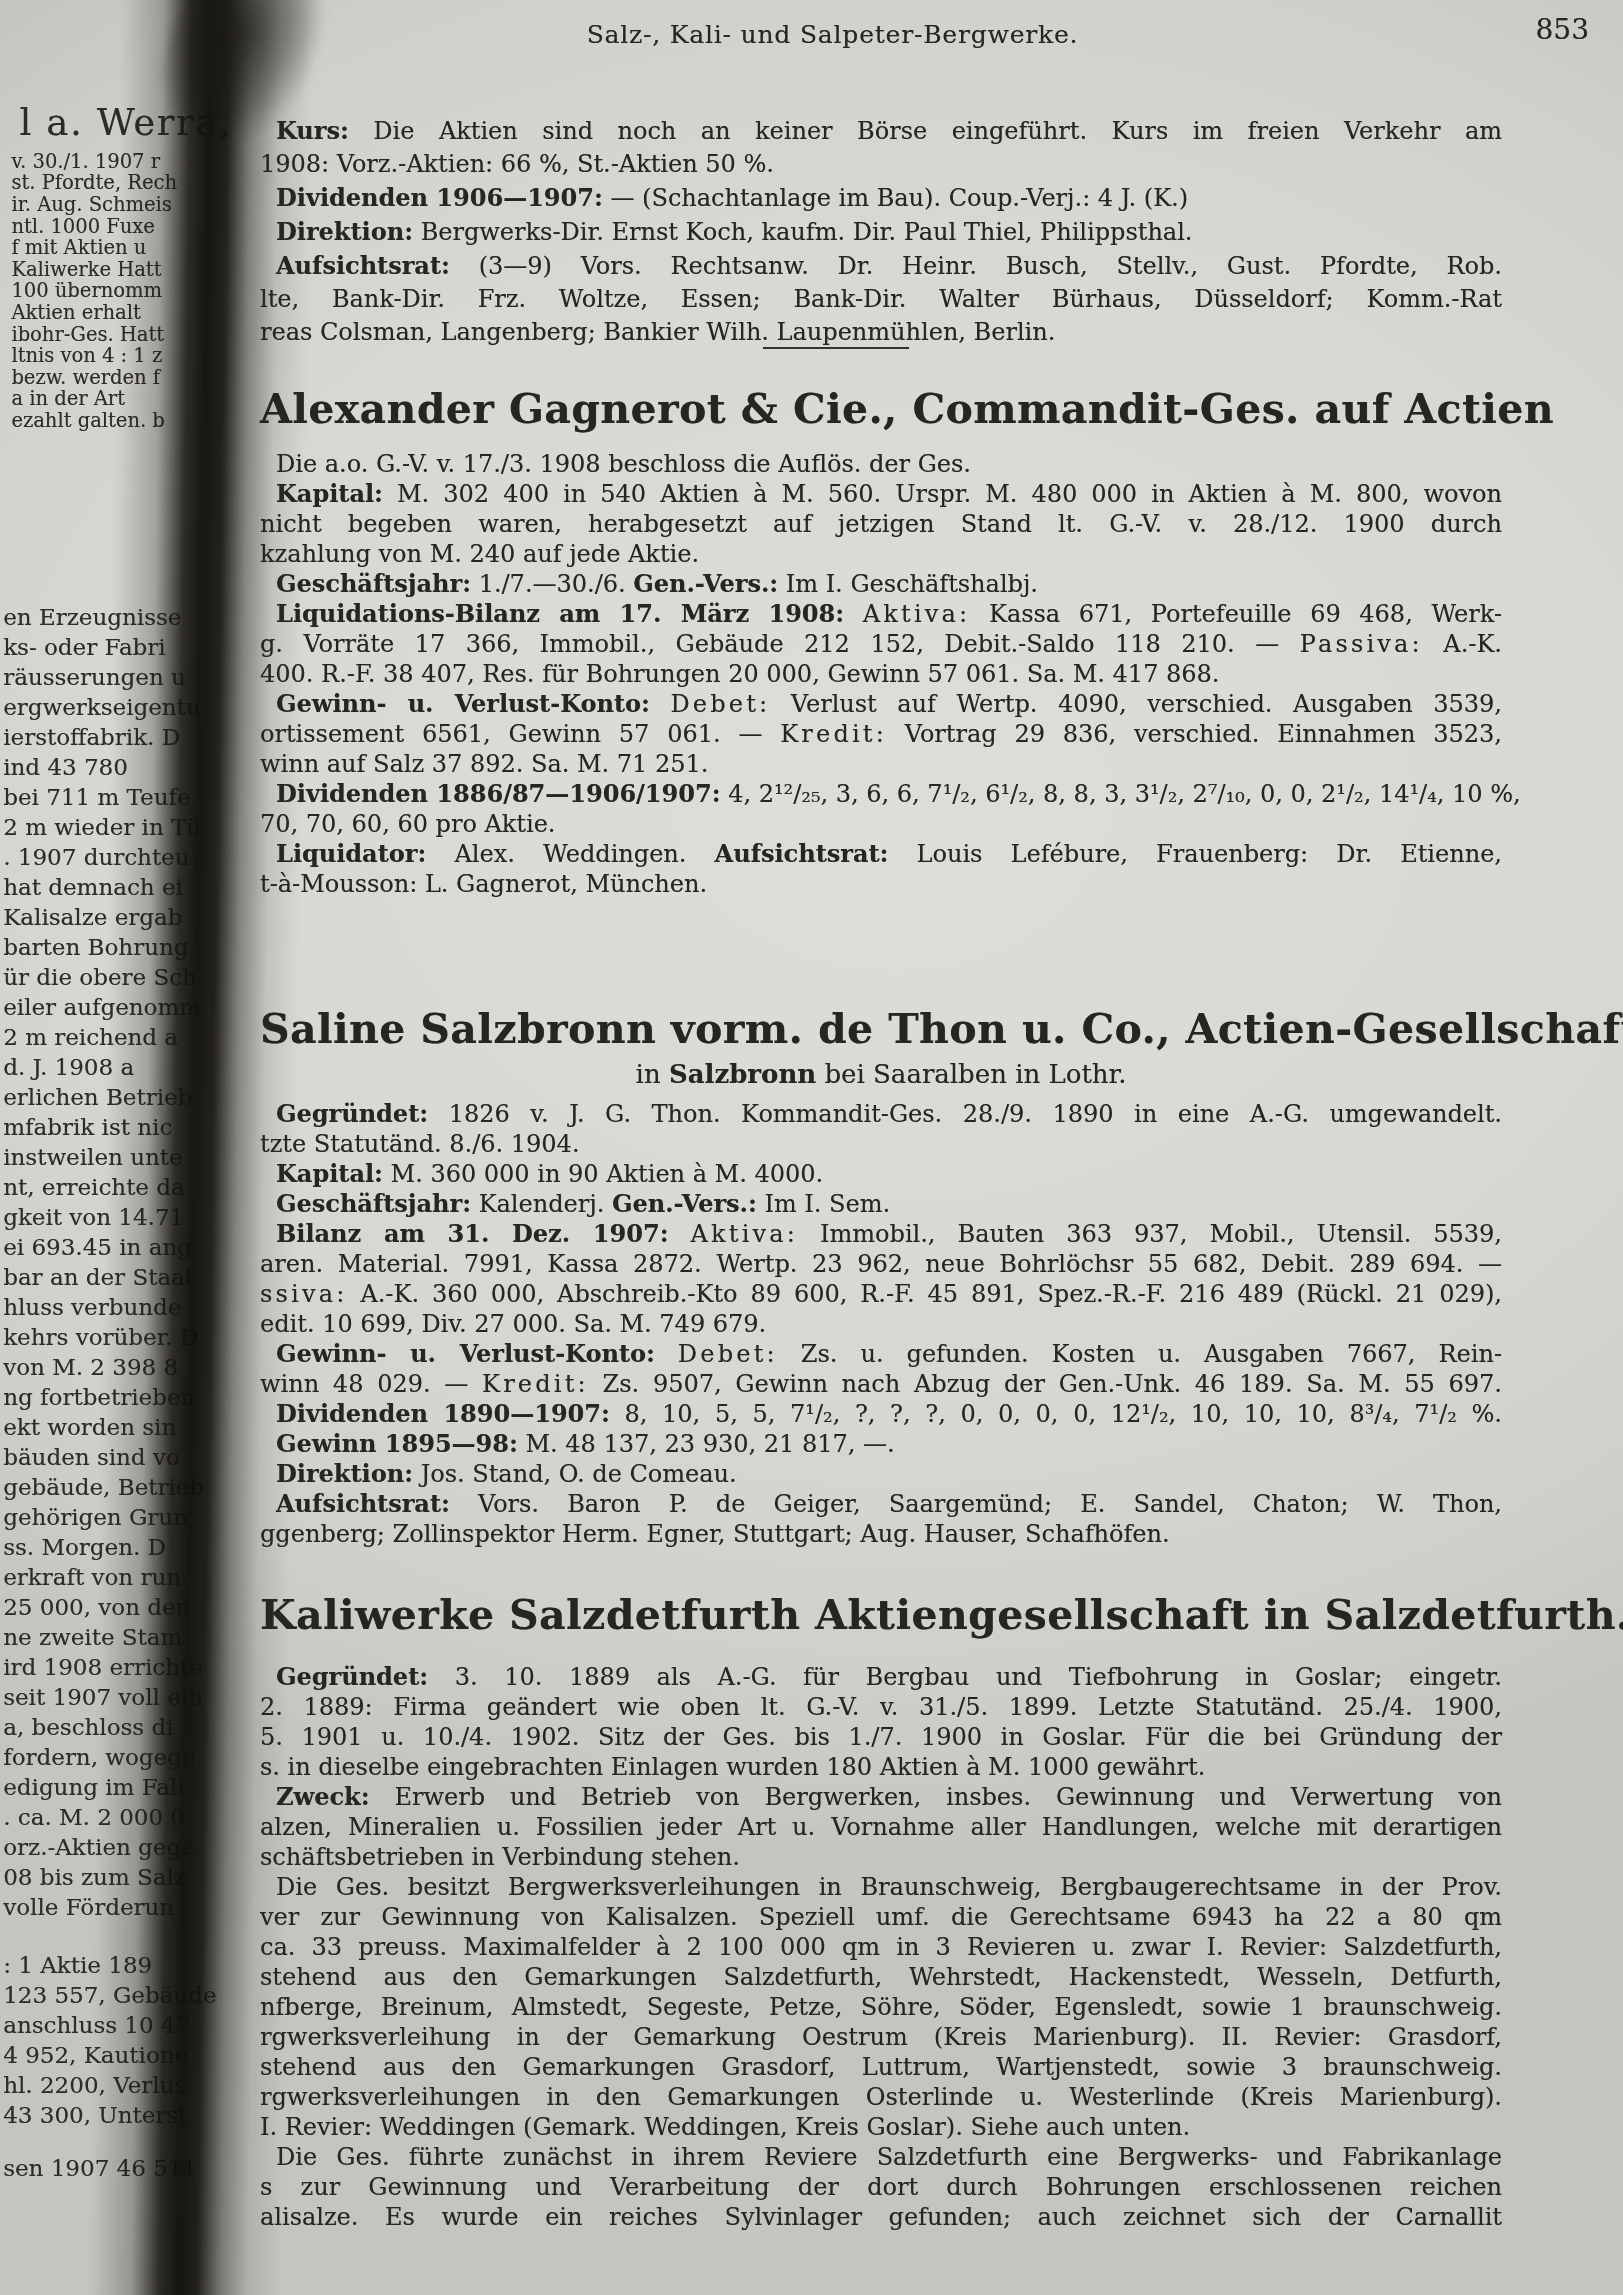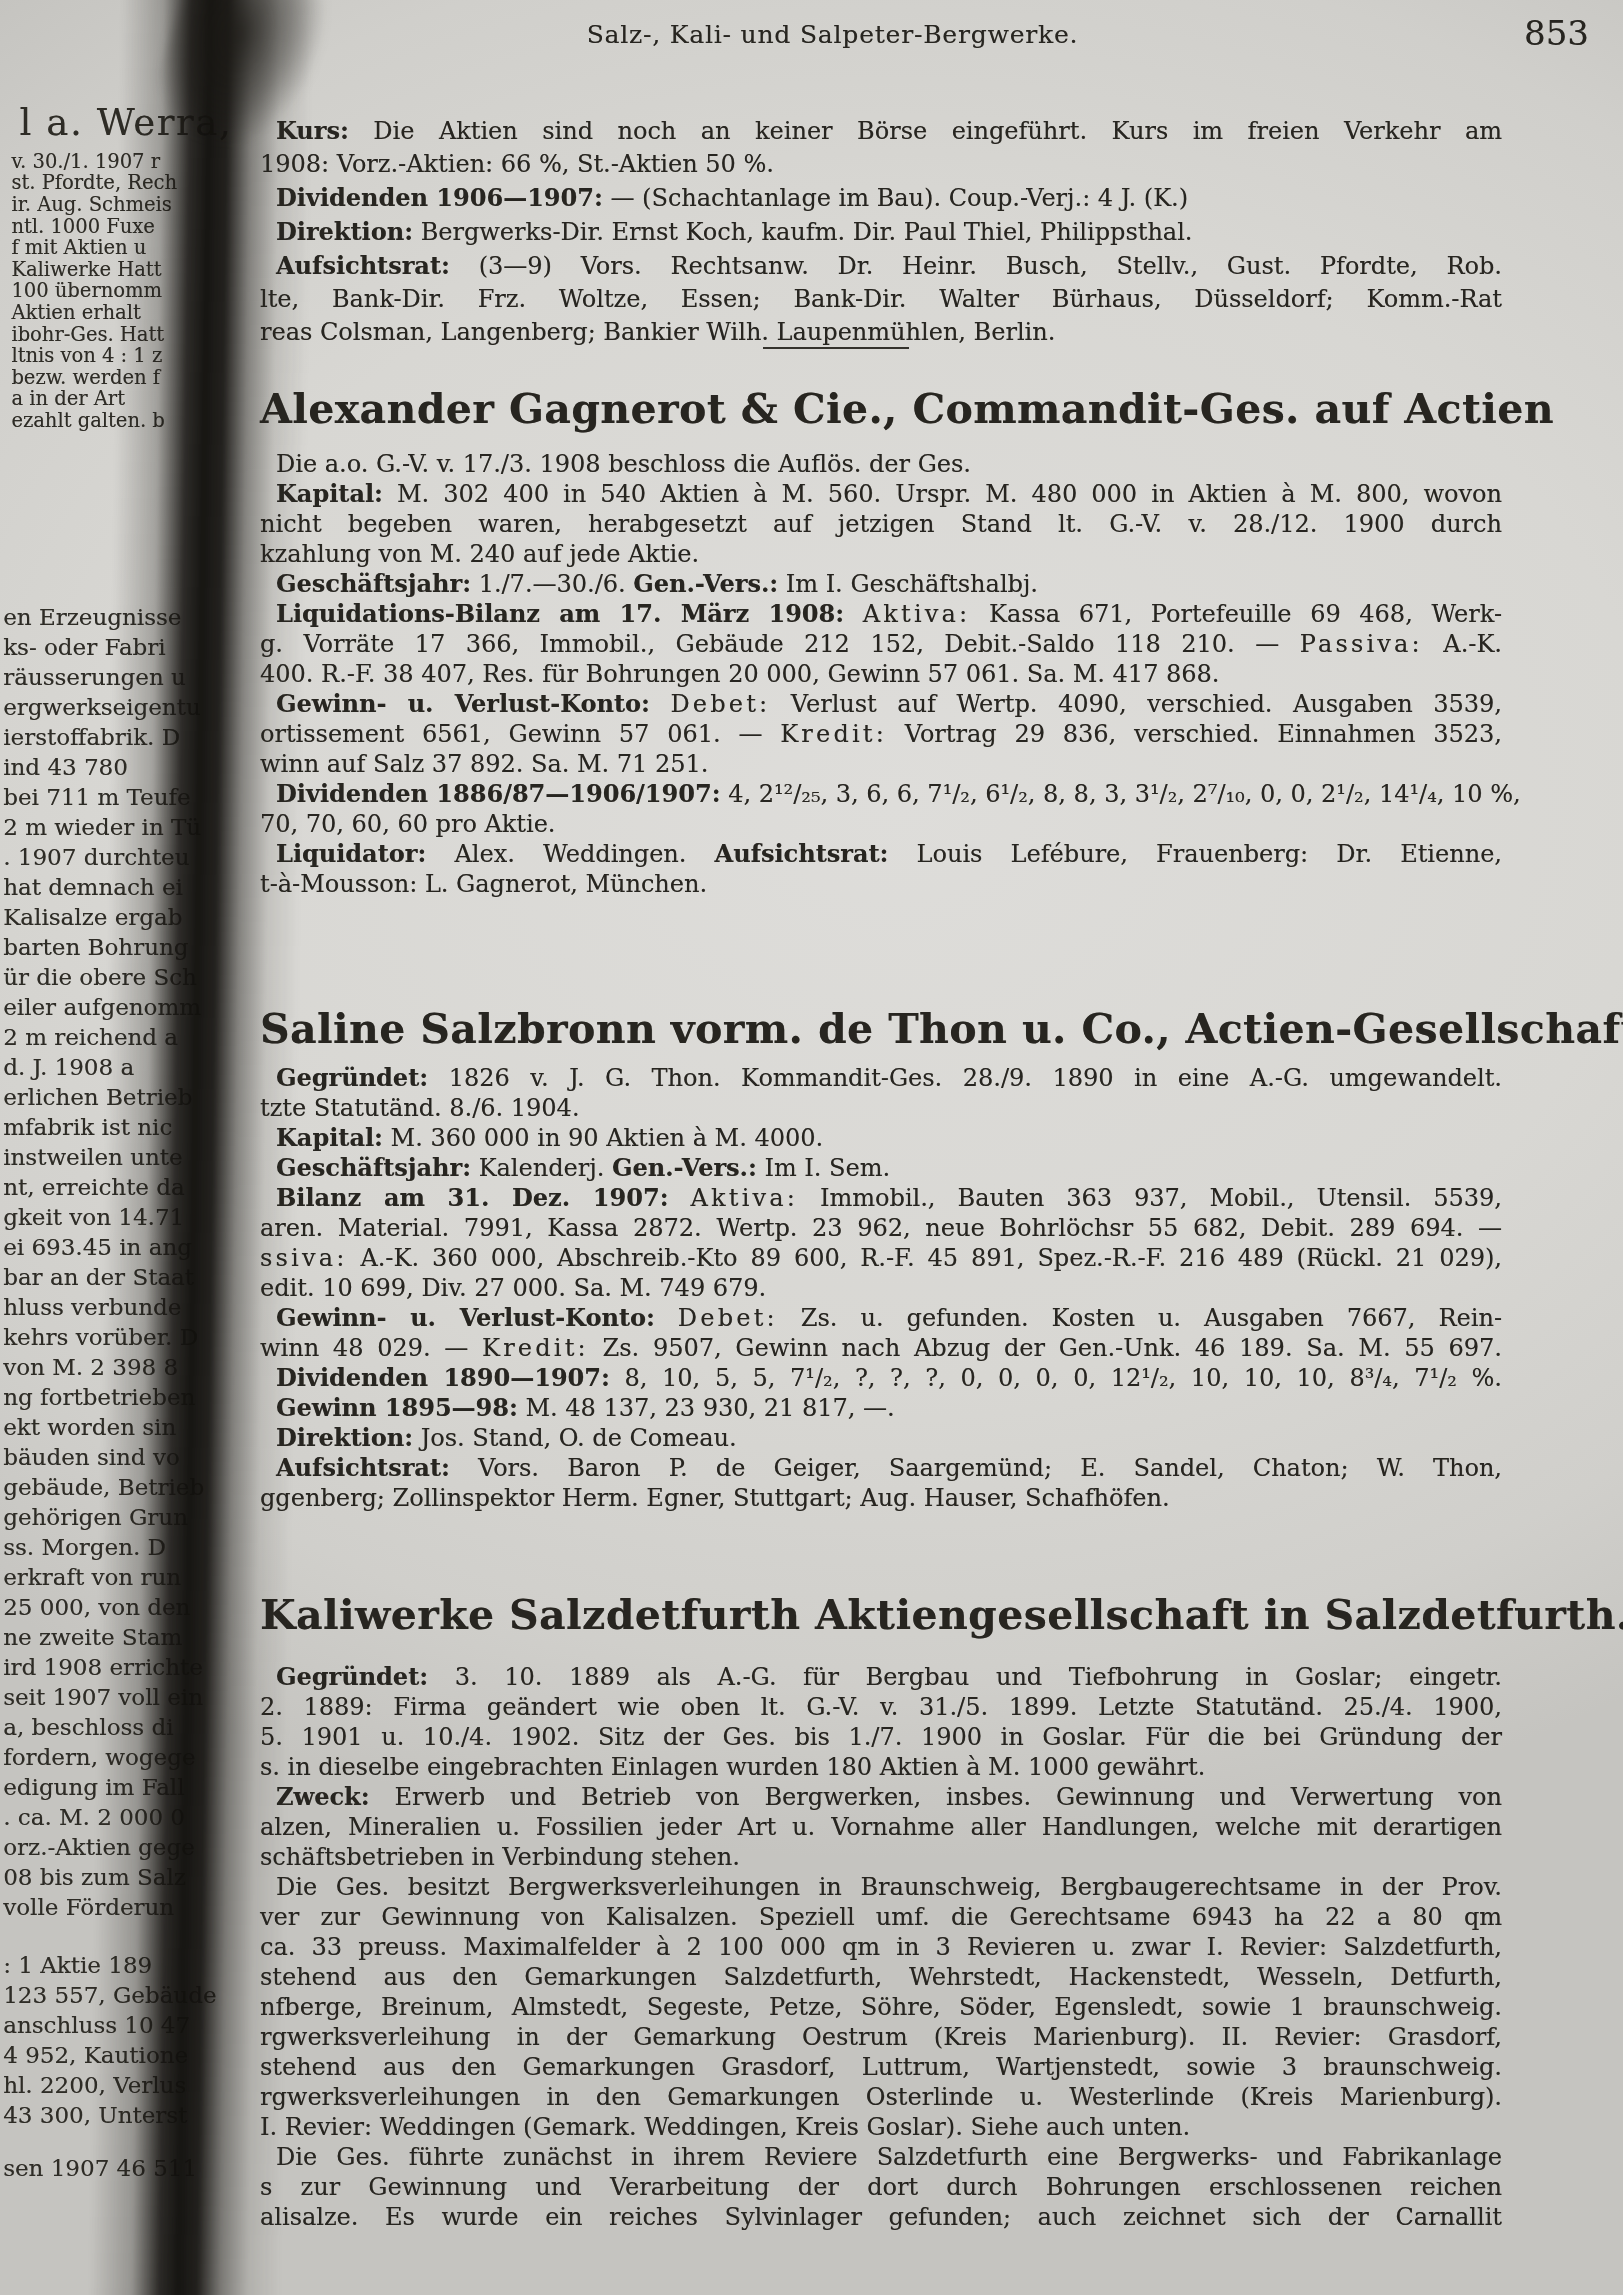--- a/index.html
+++ b/index.html
@@ -10,21 +10,21 @@
       radial-gradient(1380px 1055px at 55% 35%, #deddda 0%, #d8d7d3 55%, #d0cfcb 82%, #c5c4c0 100%);
     font-family:"DejaVu Serif","Liberation Serif",serif;
     color:#272520;
   }
   .page { position:absolute; inset:0; }
   .main-col, .left-col, .page-header, .page-number { text-shadow:0.2px 0.3px 0.6px rgba(55,52,45,0.5); }
 
   
   .page-header { position:absolute; top:19.5px; left:260px; width:1242px; text-align:center; padding-right:97px; z-index:2; }
   .header-title { font-size:25px; letter-spacing:0.8px; }
-  .page-number { position:absolute; top:13px; right:34px; font-size:34px; z-index:2; }
+  .page-number { position:absolute; top:13px; right:34px; font-size:28px; z-index:2; }
 
   
   .left-col { position:absolute; left:0; top:0; width:244px; z-index:1; color:#2e2c26; }
   .fg { position:absolute; left:0; width:100%; }
   .fg .frag { white-space:nowrap; overflow:visible; }
   .g1 { top:99px; }
   .g1 .frag { font-size:19.5px; line-height:21.6px; padding-left:11.4px; }
   .g1 .frag:first-child { font-size:37px; line-height:47px; padding-left:19.5px; letter-spacing:1.6px; margin-bottom:4.9px; }
   .g2 { top:602px; }  .g2 .frag { font-size:23px; line-height:30px; padding-left:3.2px; }
   .g3 { top:1950px; } .g3 .frag { font-size:23px; line-height:30px; padding-left:3.2px; }
@@ -190,20 +190,21 @@
           <div class="line"><span>winn auf Salz 37 892. Sa. M. 71 251.</span></div>
           <div class="line ind just"><span class="b">Dividenden 1886/87—1906/1907:</span><span> 4, 2¹²/₂₅, 3, 6, 6, 7¹/₂, 6¹/₂, 8, 8, 3, 3¹/₂, 2⁷/₁₀, 0, 0, 2¹/₂, 14¹/₄, 10 %,</span></div>
           <div class="line"><span>70, 70, 60, 60 pro Aktie.</span></div>
           <div class="line ind just"><span class="b">Liquidator:</span><span> Alex. Weddingen. </span><span class="b">Aufsichtsrat:</span><span> Louis Lefébure, Frauenberg: Dr. Etienne,</span></div>
           <div class="line"><span>t-à-Mousson: L. Gagnerot, München.</span></div>
         </div>
     </section>
 
     <section class="entry entry-c">
       <div class="h-main"><span>Saline Salzbronn vorm. de Thon u. Co., Actien-Gesellschaft</span></div>
+      <div class="h-sub"><span>in </span><span class="b">Salzbronn</span><span> bei Saaralben in Lothr.</span></div>
       <div class="lines">
           <div class="line ind just"><span class="b">Gegründet:</span><span> 1826 v. J. G. Thon. Kommandit-Ges. 28./9. 1890 in eine A.-G. umgewandelt.</span></div>
           <div class="line"><span>tzte Statutänd. 8./6. 1904.</span></div>
           <div class="line ind"><span class="b">Kapital:</span><span> M. 360 000 in 90 Aktien à M. 4000.</span></div>
           <div class="line ind"><span class="b">Geschäftsjahr:</span><span> Kalenderj. </span><span class="b">Gen.-Vers.:</span><span> Im I. Sem.</span></div>
           <div class="line ind just"><span class="b">Bilanz am 31. Dez. 1907:</span><span> </span><span class="sp">Aktiva:</span><span> Immobil., Bauten 363 937, Mobil., Utensil. 5539,</span></div>
           <div class="line just"><span>aren. Material. 7991, Kassa 2872. Wertp. 23 962, neue Bohrlöchsr 55 682, Debit. 289 694. —</span></div>
           <div class="line just"><span class="sp">ssiva:</span><span> A.-K. 360 000, Abschreib.-Kto 89 600, R.-F. 45 891, Spez.-R.-F. 216 489 (Rückl. 21 029),</span></div>
           <div class="line"><span>edit. 10 699, Div. 27 000. Sa. M. 749 679.</span></div>
           <div class="line ind just"><span class="b">Gewinn- u. Verlust-Konto:</span><span> </span><span class="sp">Debet:</span><span> Zs. u. gefunden. Kosten u. Ausgaben 7667, Rein-</span></div>

